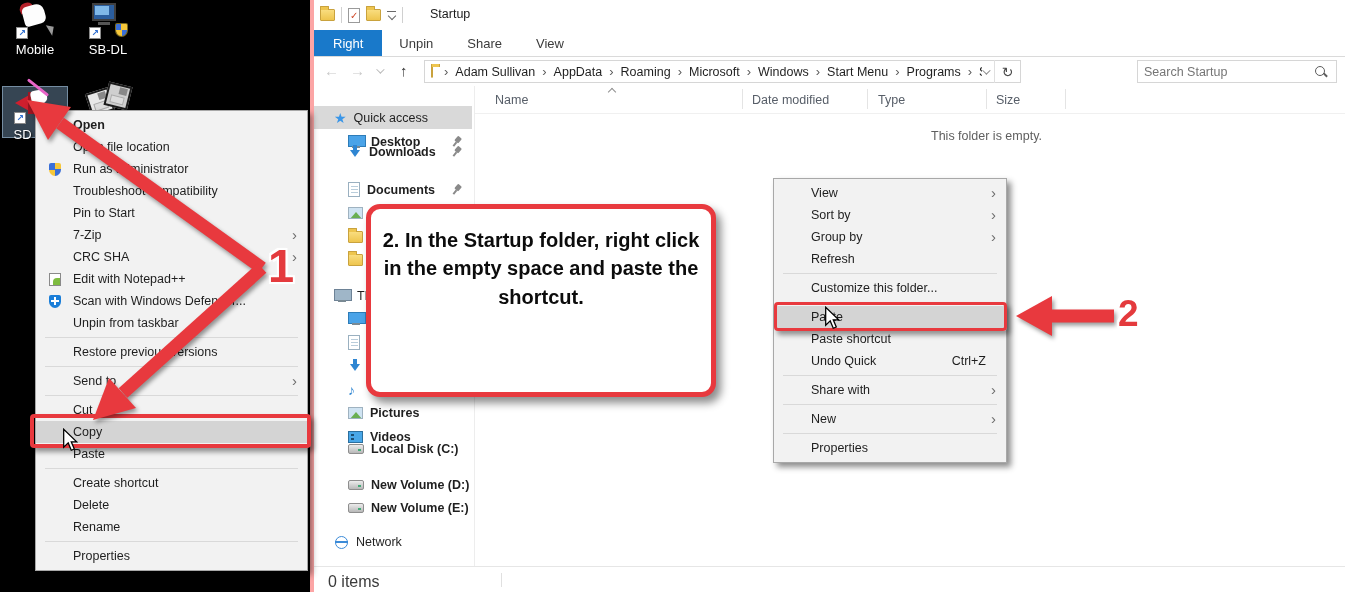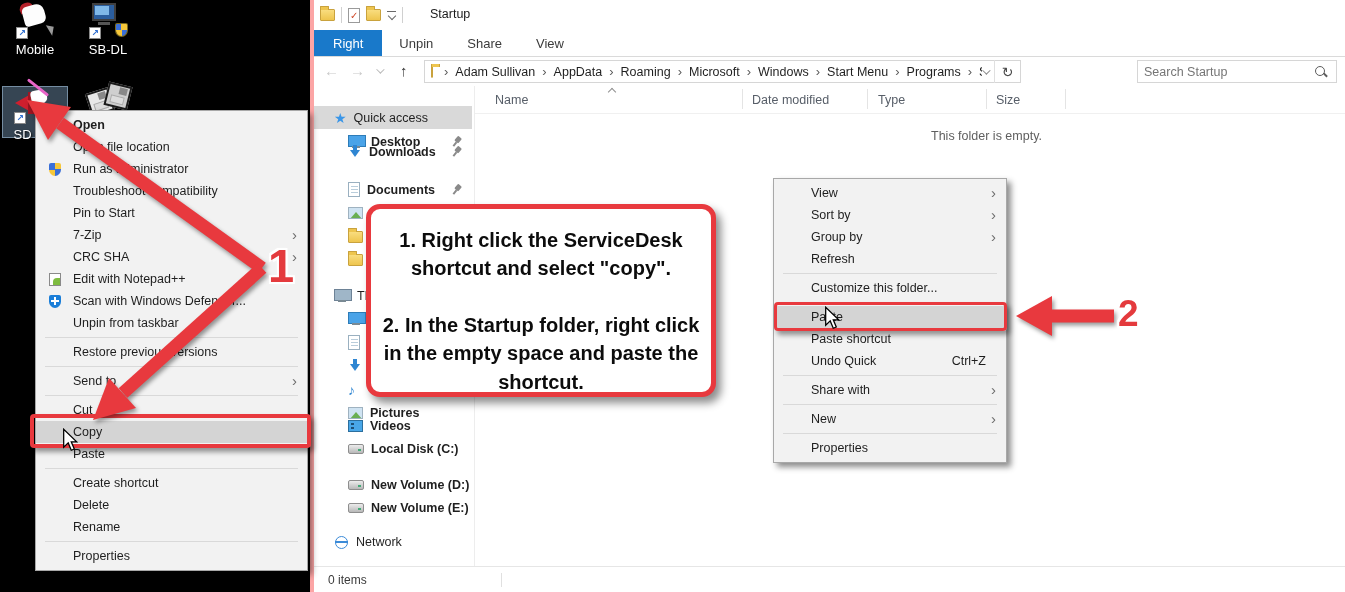--- a/index.html
+++ b/index.html
@@ -118,21 +118,21 @@
 
   
   .filearea { position:absolute; left:160px; top:86px; right:0; bottom:26px; border-left:1px solid #ededed; }
   .cols { position:absolute; left:0; top:0; width:100%; height:28px; font-size:12.5px; color:#575e68; border-bottom:1px solid #f0f0f0; }
   .col-lbl { position:absolute; top:7px; }
   .col-sep { position:absolute; top:3px; width:1px; height:20px; background:#e4e4e4; }
   .cv-up { display:inline-block; width:6px; height:6px; border-top:1.4px solid #909090; border-left:1.4px solid #909090; transform:rotate(45deg); }
   .empty-msg { position:absolute; left:0; top:43px; width:100%; text-align:center; font-size:12.5px; color:#5f5f5f; }
 
   .statusbar { position:absolute; left:0; bottom:0; width:100%; height:26px; border-top:1px solid #e6e6e6; background:#fff; }
-  .status-txt { position:absolute; left:14px; top:6px; font-size:12px; color:#3a3a3a; }
+  .status-txt { position:absolute; left:14px; top:6px; font-size:16px; color:#3a3a3a; }
   .status-div { position:absolute; left:187px; top:6px; width:1px; height:14px; background:#e0e0e0; }
   .viewbtns { position:absolute; right:8px; top:4px; display:flex; gap:5px; }
   .vb { width:22px; height:18px; display:flex; align-items:center; justify-content:center; border:1px solid transparent; }
   .vb.on { background:#d4ebf9; border-color:#84c3e8; }
   .vb-det { width:13px; height:11px; background:
       repeating-linear-gradient(#5a87a8 0 1.5px, transparent 1.5px 4.5px) 4px 0/9px 100% no-repeat,
       repeating-linear-gradient(#5a87a8 0 1.5px, transparent 1.5px 4.5px) 0 0/2.5px 100% no-repeat; }
   .vb-pic { width:14px; height:11px; background:#cfe3f2; border:1px solid #9fb2c0; }
 
   
@@ -322,21 +322,21 @@
         <span></span>
       </div>
       <div class="srow ind1" style="top:272px;">
         <span class="sic ico-music">♪</span>
         <span></span>
       </div>
       <div class="srow ind1" style="top:295px;">
         <span class="sic ico-pic"></span>
         <span>Pictures</span>
       </div>
-      <div class="srow ind1" style="top:308px;">
+      <div class="srow ind1" style="top:319px;">
         <span class="sic ico-vid"></span>
         <span>Videos</span>
       </div>
       <div class="srow ind1" style="top:331px;">
         <span class="sic ico-disk"></span>
         <span>Local Disk (C:)</span>
       </div>
       <div class="srow ind1" style="top:367px;">
         <span class="sic ico-disk"></span>
         <span>New Volume (D:)</span>
@@ -423,21 +423,20 @@
     <div class="msep"></div>
     <div class="mi"><span>New</span><span class="sub">›</span></div>
     <div class="msep"></div>
     <div class="mi">Properties</div>
   </div>
 
   <div class="redbox" style="left:30px; top:414px; width:281px; height:34px;"></div>
   <div class="redbox" style="left:774px; top:302px; width:233px; height:29px; border-width:3px;"></div>
 
   <div class="notebox">
-    <p>1. Right click the ServiceDesk shortcut and select "copy".</p>
     <p>2. In the Startup folder, right click in the empty space and paste the shortcut.</p>
   </div>
 
   <svg class="arrow-svg" width="1345" height="592" viewBox="0 0 1345 592">
     <g fill="#e8393e" stroke="none">
       <line x1="262" y1="268" x2="60" y2="123" stroke="#e8393e" stroke-width="13"></line>
       <polygon points="27,100 71,107 48,140"></polygon>
       <line x1="262" y1="268" x2="123" y2="393" stroke="#e8393e" stroke-width="13"></line>
       <polygon points="93,420 109,378 136,408"></polygon>
       <line x1="1050" y1="316" x2="1114" y2="316" stroke="#e8393e" stroke-width="13"></line>

